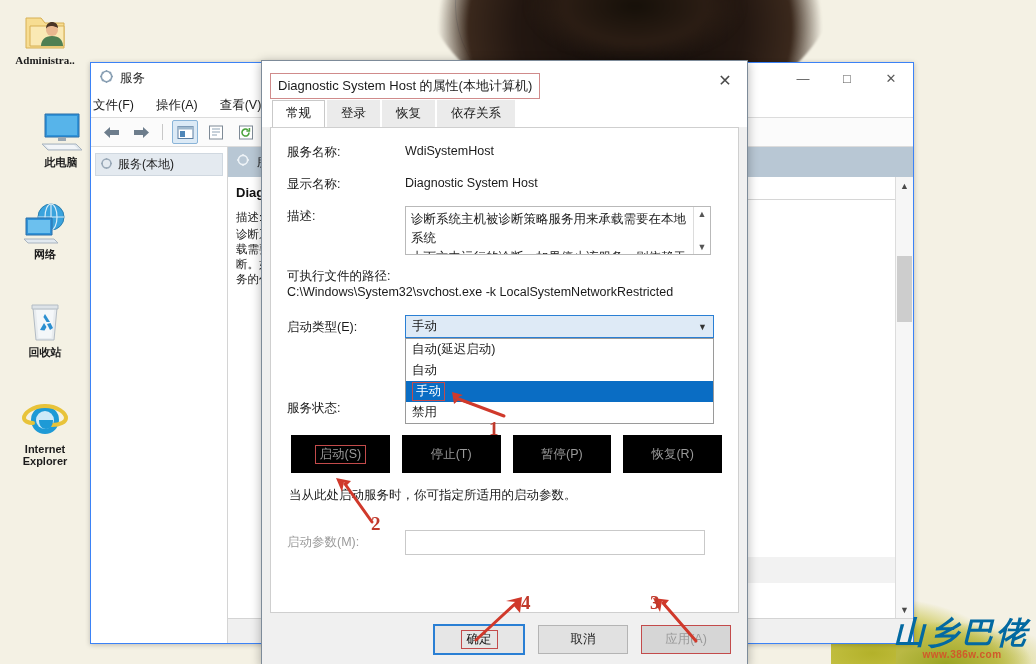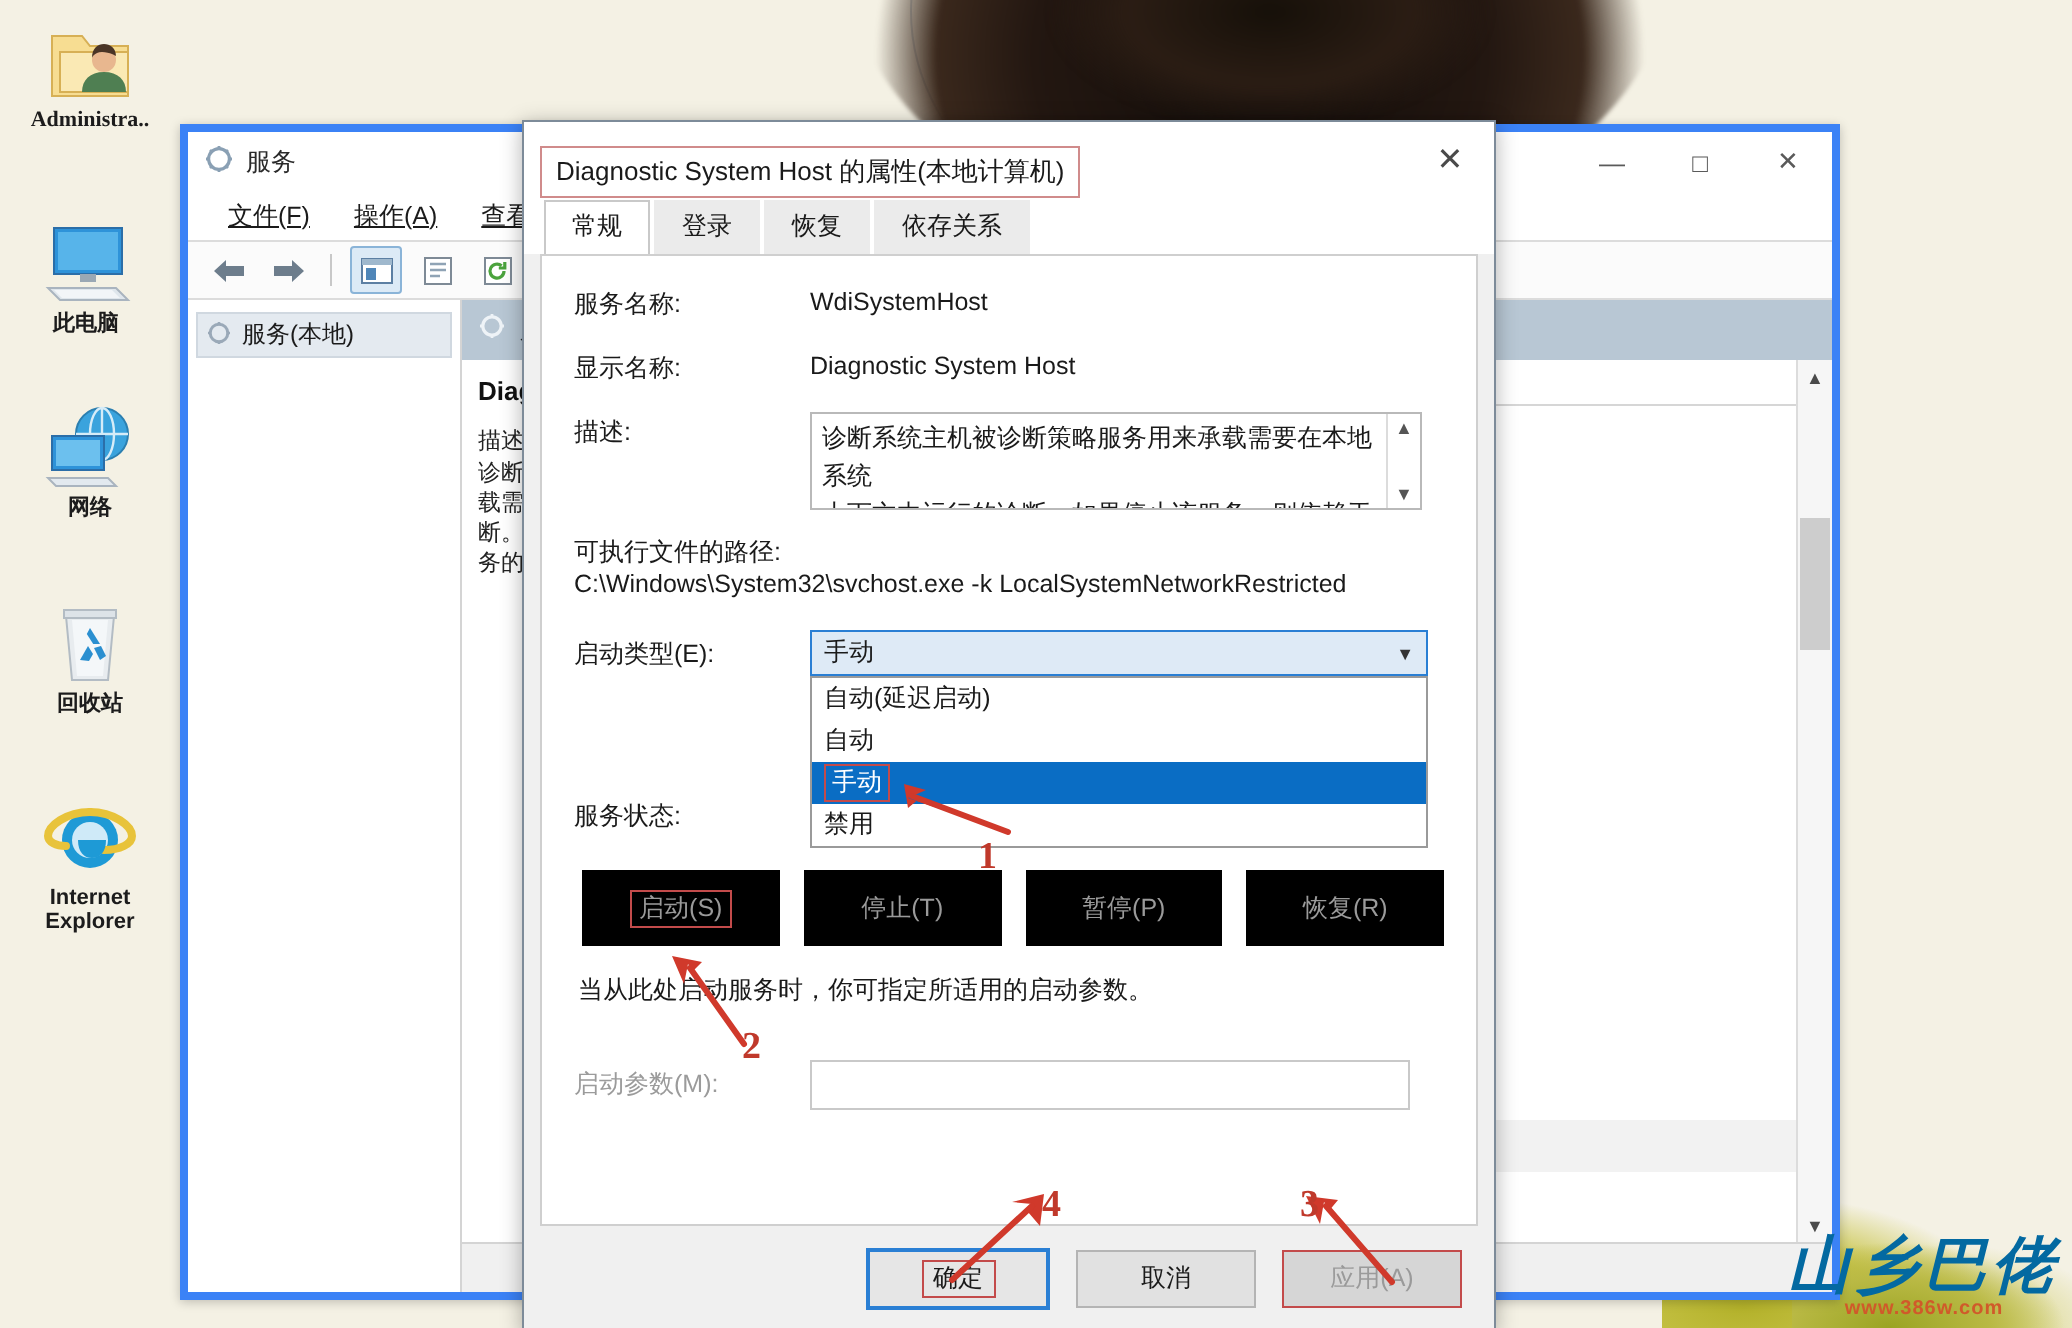--- a/index.html
+++ b/index.html
@@ -100,34 +100,34 @@
     justify-content: center;
     margin-bottom: 2px;
   }
   .desk-icon .cap {
     color: #1c1c1c;
     text-shadow: none;
     font-size: 11px;
     font-weight: 600;
   }
   #icon-admin { left: 2px; top: 6px; font-family: Liberation Serif, serif; }
-  #icon-pc    { left: 0; top: 108px; }
+  #icon-pc    { left: 18px; top: 108px; }
   #icon-net   { left: 2px; top: 200px; }
   #icon-bin   { left: 2px; top: 298px; }
   #icon-ie    { left: 2px; top: 395px; }
 
   
   #services-window {
     position: absolute;
     left: 90px;
     top: 62px;
     width: 822px;
     height: 580px;
     background: #ffffff;
-    border: 4px solid #3b82f6;
+    border: 1px solid #3b82f6;
     box-shadow: 0 1px 5px rgba(0,0,0,.22);
     display: flex;
     flex-direction: column;
   }
   #sv-titlebar {
     height: 30px;
     background: #ffffff;
     display: flex;
     align-items: center;
     padding-left: 8px;
@@ -145,26 +145,25 @@
     display: flex;
     align-items: center;
     justify-content: center;
     color: #5a5a5a;
     font-size: 13px;
   }
   #sv-menubar {
     height: 24px;
     display: flex;
     align-items: center;
-    padding-left: 20px;
+    padding-left: 2px;
     gap: 22px;
     font-size: 12.5px;
     color: #1b1b1b;
     flex: none;
-    text-decoration: underline;
   }
   #sv-toolbar {
     height: 28px;
     border-top: 1px solid #dcdcdc;
     border-bottom: 1px solid #dcdcdc;
     background: #fbfbfb;
     display: flex;
     align-items: center;
     padding-left: 8px;
     gap: 6px;

